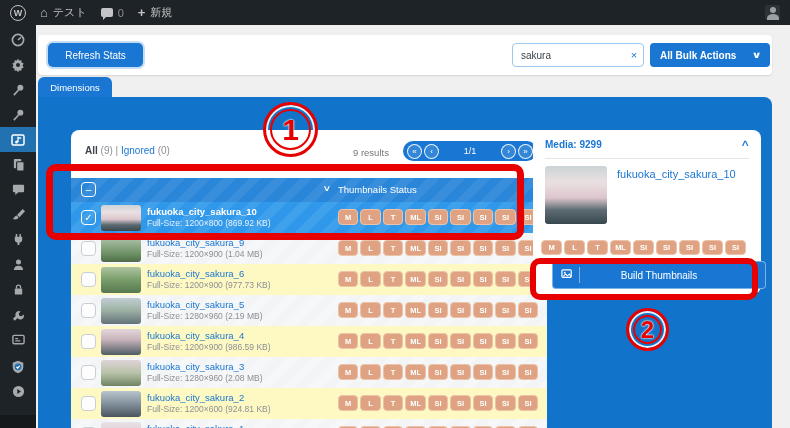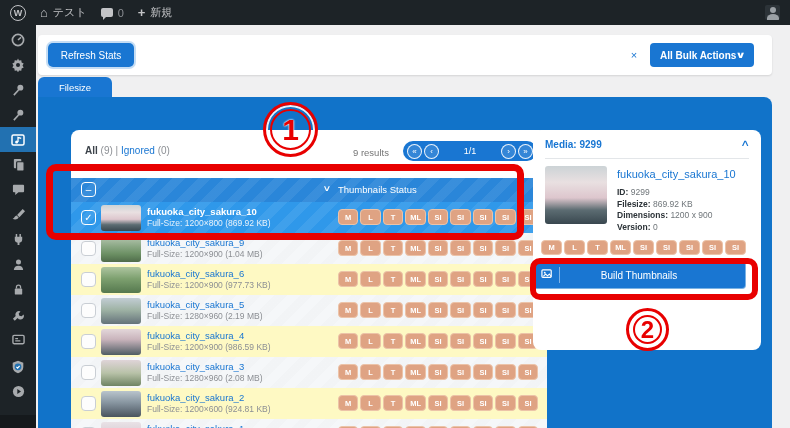--- a/index.html
+++ b/index.html
@@ -30,26 +30,26 @@
   .sbitem.active { background:#2271b1; position:relative; }
   .sbitem.active:after { content:""; position:absolute; right:-4px; top:8px; border:4px solid transparent; border-left-color:#2271b1; }
   .sb-gap { height:2px; }
   .sb-bottom { position:absolute; left:0; bottom:0; width:36px; height:13px; background:#15191c; }
 
   
   .toolbar { left:38px; top:35px; width:734px; height:40px; background:#fff; border-radius:4px;
     box-shadow:0 1px 2px rgba(0,0,0,.12); z-index:5; }
   .btn { background:#1976d2; color:#fff; border:none; border-radius:5px; font-size:10px;
     font-family:inherit; cursor:pointer; display:flex; align-items:center; justify-content:center; }
-  .refresh { position:absolute; left:10px; top:8px; width:86px; height:24px; box-shadow:0 0 0 2px rgba(25,118,210,.25); }
+  .refresh { position:absolute; left:10px; top:8px; width:95px; height:24px; box-shadow:0 0 0 2px rgba(25,118,210,.25); }
   .search { position:absolute; left:474px; top:8px; width:132px; height:24px; border:1px solid #9ec7ec; border-radius:4px;
     font-size:10px; padding:0 20px 0 8px; color:#3c434a; font-family:inherit; outline:none; }
   .clear-x { position:absolute; left:588px; top:10px; width:16px; height:20px; color:#1976d2; font-size:11px;
     display:flex; align-items:center; justify-content:center; cursor:pointer; }
-  .bulk { position:absolute; left:612px; top:8px; width:104px; height:24px; border-radius:4px; font-weight:bold;
+  .bulk { position:absolute; left:612px; top:8px; width:120px; height:24px; border-radius:4px; font-weight:bold;
     justify-content:space-between; padding:9px 10px; }
   .chev { font-size:9px; transform:scaleX(1.4); }
 
   
   .tab { left:38px; top:77px; width:74px; height:20px; background:#1976d2; color:#fff; font-size:9.5px;
     border-radius:6px 6px 0 0; display:flex; align-items:center; justify-content:center; cursor:pointer; z-index:4; }
   .panel { left:38px; top:97px; width:734px; height:331px; background:#1173c9; border-radius:0 8px 0 0; z-index:3; }
   .ptitle { color:#fff; font-size:14px; font-weight:500; letter-spacing:.2px; }
 
   
@@ -92,31 +92,31 @@
   .p1 { background:linear-gradient(180deg,#b9c8b2 0%,#8aa784 40%,#6b8f63 70%,#4f6b4a 100%); }
   .p2 { background:linear-gradient(180deg,#aec5a0 0%,#7da06f 45%,#55784e 100%); }
   .p3 { background:linear-gradient(180deg,#c2cdd4 0%,#9fb3a5 45%,#64727a 100%); }
   .p4 { background:linear-gradient(180deg,#e3d7da 0%,#c9b4bc 40%,#4e5c63 100%); }
   .p5 { background:linear-gradient(180deg,#dfd4d8 0%,#b8c2a8 50%,#6f8463 100%); }
   .p6 { background:linear-gradient(180deg,#b9c4cc 0%,#8795a0 45%,#4a545e 100%); }
   .p7 { background:linear-gradient(180deg,#e9e2e6 0%,#d8ccd4 50%,#aab6c0 100%); }
 
   
   .dtitle { left:538px; top:106px; }
-  .dcard { left:533px; top:130px; width:228px; height:220px; background:#fff; border-radius:8px; z-index:4; }
+  .dcard { left:533px; top:130px; width:228px; height:164px; background:#fff; border-radius:8px; z-index:4; }
   .dmedia { position:absolute; left:12px; top:9px; font-size:10px; font-weight:bold; color:#1976d2; }
   .dchev { position:absolute; right:12px; top:8px; color:#1976d2; font-size:9px; transform:scaleX(1.5); cursor:pointer; }
   .ddiv { position:absolute; left:12px; top:28px; width:204px; height:1px; background:#e3e6e9; }
   .dimg { position:absolute; left:12px; top:36px; width:62px; height:58px; border-radius:3px; }
   .dname { position:absolute; left:84px; top:38px; font-size:11px; color:#1976d2; cursor:pointer; }
   .dfields { position:absolute; left:84px; top:57px; font-size:8.5px; color:#6f7579; line-height:11.5px; }
   .dfields b { color:#2c3338; }
   .dbadges { position:absolute; left:8px; top:110px; display:flex; gap:1.8px; }
   .dbadges .badge { width:21.2px; height:15px; }
-  .buildbtn { position:absolute; left:0; top:132px; width:212px; height:26px; border-radius:3px;
+  .buildbtn { position:absolute; left:20px; top:132px; width:212px; height:26px; border-radius:3px;
     box-shadow:0 0 0 1px #7ab2e4; font-size:10px; position:absolute; }
   .buildico { position:absolute; left:8px; top:6px; }
   .buildsep { position:absolute; left:26px; top:5px; width:1px; height:16px; background:rgba(255,255,255,.45); }
 
   
   .redbox { border:6px solid #e80000; border-radius:10px; z-index:50; pointer-events:none; }
   .rb1 { left:46px; top:164px; width:478px; height:76px; border-width:7px; }
   .rb2 { left:530px; top:258px; width:228px; height:42px; }
   .ring { border-radius:50%; border:3px solid #e80000; box-shadow:inset 0 0 0 2px rgba(255,255,255,.9); z-index:51;
     display:flex; align-items:center; justify-content:center; pointer-events:none; }
@@ -238,28 +238,29 @@
       <svg width="13" height="13" viewBox="0 0 14 14">
         <circle cx="7" cy="7" r="6" fill="#a7aaad"></circle>
         <path d="M5.7 4.3l4 2.7-4 2.7z" fill="#1d2327"></path>
       </svg>
     </span>
   <span class="sb-bottom"></span>
 </div>
 
 <div class="abs toolbar">
   <button class="btn refresh">Refresh Stats</button>
+  <input class="search" value="sakura" style="">
   <span class="clear-x">×</span>
   <button class="btn bulk">
     <span>All Bulk Actions</span>
     <span class="chev">∨</span>
   </button>
 </div>
 
-<div class="abs tab">Filesize</div>
+<div class="abs tab">Dimensions</div>
 <div class="abs panel"></div>
 <div class="abs ptitle" style="left:58px; top:106px;">Medias</div>
 <div class="abs ptitle dtitle">Details &amp; Actions</div>
 
 <div class="abs mcard">
   <div class="filters">
     <b>All</b>
     <span>(9)</span>
     |
     <span class="lnk">Ignored</span>
@@ -418,26 +419,20 @@
       </div>
     </div>
 </div>
 
 <div class="abs dcard">
   <span class="dmedia">Media: 9299</span>
   <span class="dchev">∧</span>
   <span class="ddiv"></span>
   <span class="dimg p0"></span>
   <span class="dname">fukuoka_city_sakura_10</span>
-  <div class="dfields">
-    <div><b>ID:</b> <span>9299</span></div>
-    <div><b>Filesize:</b> <span>869.92 KB</span></div>
-    <div><b>Dimensions:</b> <span>1200 x 900</span></div>
-    <div><b>Version:</b> <span>0</span></div>
-  </div>
   <div class="dbadges">
       <span class="badge">M</span>
       <span class="badge">L</span>
       <span class="badge">T</span>
       <span class="badge">ML</span>
       <span class="badge">SI</span>
       <span class="badge">SI</span>
       <span class="badge">SI</span>
       <span class="badge">SI</span>
       <span class="badge">SI</span>

